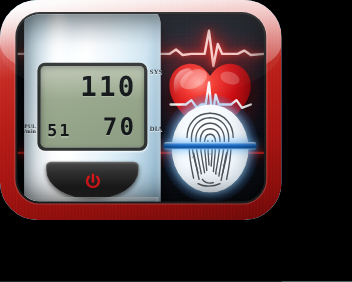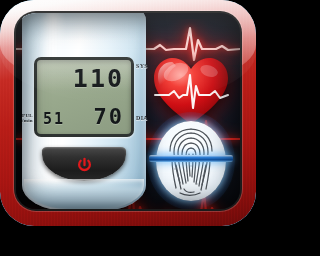--- a/index.html
+++ b/index.html
@@ -2,21 +2,21 @@
 <html><head>
 <meta charset="utf-8">
 <style>
   * { box-sizing: border-box; margin:0; padding:0; }
   html,body { width:256px; height:256px; background:#000; }
   body { font-family:"Liberation Sans", sans-serif; }
 
   
   #icon-root{
     position:relative;
-    width:256px; height:226px;
+    width:256px; height:200px;
     border-radius:34px;
     overflow:hidden;
     background:#7dd3fc;
   }
 
   
   #frame{
     position:absolute; inset:0;
     border-radius:34px;
     background:

